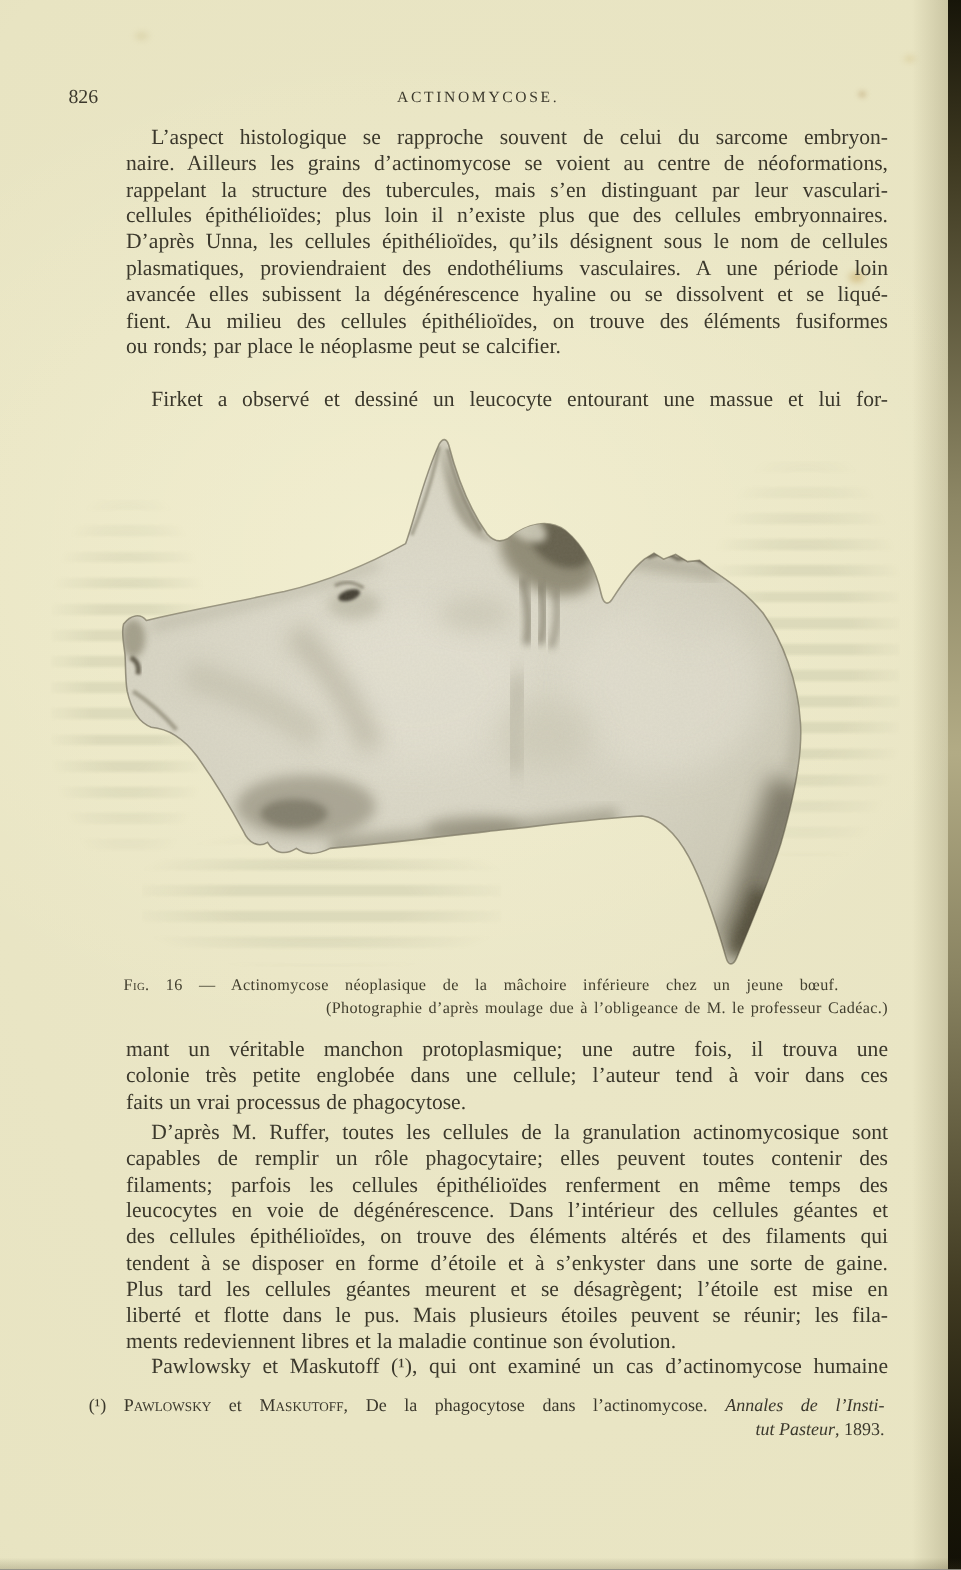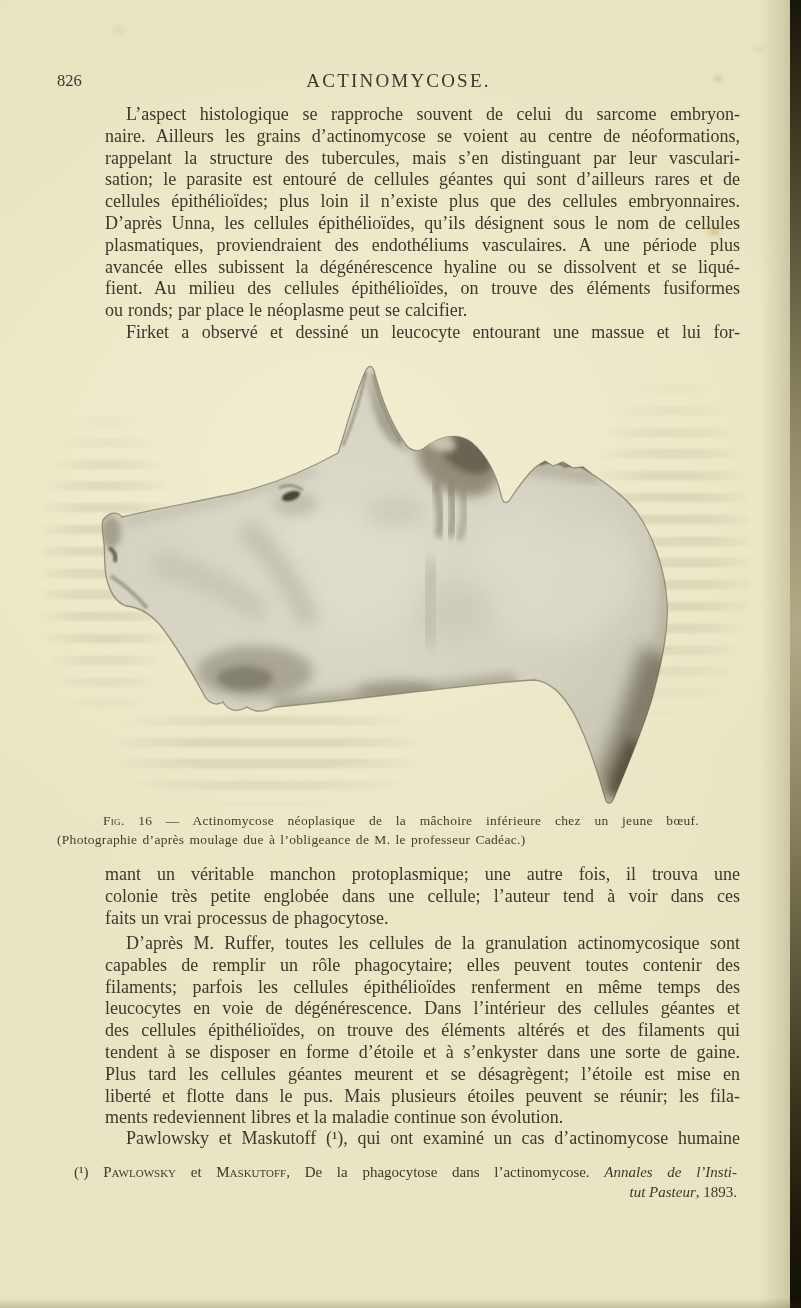--- a/index.html
+++ b/index.html
@@ -13,25 +13,25 @@
   
   .tcol{position:absolute;left:57px;width:683px;}
   .tline{
     font-size:18px;line-height:21.8px;letter-spacing:0px;word-spacing:0.5px;
     text-align:justify;text-align-last:justify;margin-left:48px;
   }
   .tline.ind{text-indent:21px;}
   .tline.lastl{text-align-last:left;}
   .header-num{position:absolute;left:57px;top:71px;font-size:16.5px;line-height:20px;}
   .header-title{position:absolute;left:57px;top:71px;width:683px;text-align:center;
-    font-size:19px;line-height:20px;letter-spacing:2.2px;}
+    font-size:13px;line-height:20px;letter-spacing:2.2px;}
   .cap1{position:absolute;left:103px;top:811px;width:596px;font-size:13.5px;line-height:19px;
     letter-spacing:0.3px;word-spacing:2.5px;text-align:justify;text-align-last:justify;color:#413e2e;}
   .cap2{position:absolute;left:57px;top:830px;width:683px;font-size:13.5px;line-height:19px;
-    letter-spacing:0.3px;word-spacing:1.5px;text-align:left;color:#413e2e;}
+    letter-spacing:0.3px;word-spacing:1.5px;text-align:right;color:#413e2e;}
   .footnote{position:absolute;left:54px;top:1163px;width:683px;font-size:15px;line-height:19.5px;}
   .fn1{text-indent:20px;text-align:justify;text-align-last:justify;word-spacing:1px;}
   .fn2{text-align:right;}
   .sc{font-variant:small-caps;}
   .it{font-style:italic;}
   
   .scan-edge{position:absolute;right:0;top:0;width:11px;height:1308px;
     background:linear-gradient(180deg,#171509 0%,#3d3820 10%,#8d8765 32%,#b2ab85 48%,#8a8462 62%,#413b22 82%,#1b1809 94%,#121006 100%);}
   .edge-shadow{position:absolute;right:11px;top:0;width:30px;height:1308px;
     background:linear-gradient(90deg,rgba(100,92,55,0) 0%,rgba(100,92,55,0.22) 100%);}
@@ -72,24 +72,23 @@
   <div class="stain stain-c"></div>
   <div class="stain stain-d"></div>
 
   <div class="header-num">826</div>
   <div class="header-title">ACTINOMYCOSE.</div>
 
   <div class="tcol" style="top:104px">
       <div class="tline ind">L’aspect histologique se rapproche souvent de celui du sarcome embryon-</div>
       <div class="tline">naire. Ailleurs les grains d’actinomycose se voient au centre de néoformations,</div>
       <div class="tline">rappelant la structure des tubercules, mais s’en distinguant par leur vasculari-</div>
-      <div class="tline">sation; le parasite est entouré de cellules géantes qui sont d’ailleurs rares et de</div>
       <div class="tline">cellules épithélioïdes; plus loin il n’existe plus que des cellules embryonnaires.</div>
       <div class="tline">D’après Unna, les cellules épithélioïdes, qu’ils désignent sous le nom de cellules</div>
-      <div class="tline">plasmatiques, proviendraient des endothéliums vasculaires. A une période plus</div>
+      <div class="tline">plasmatiques, proviendraient des endothéliums vasculaires. A une période loin</div>
       <div class="tline">avancée elles subissent la dégénérescence hyaline ou se dissolvent et se liqué-</div>
       <div class="tline">fient. Au milieu des cellules épithélioïdes, on trouve des éléments fusiformes</div>
       <div class="tline lastl">ou ronds; par place le néoplasme peut se calcifier.</div>
     </div>
   <div class="tcol" style="top:322px">
       <div class="tline ind">Firket a observé et dessiné un leucocyte entourant une massue et lui for-</div>
     </div>
 
   <div class="figure-wrap">
     <svg width="640" height="446" viewBox="0 0 640 446" xmlns="http://www.w3.org/2000/svg">

